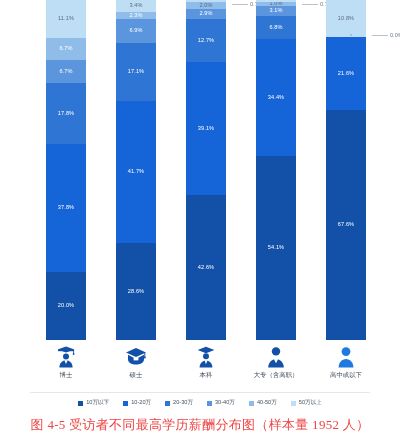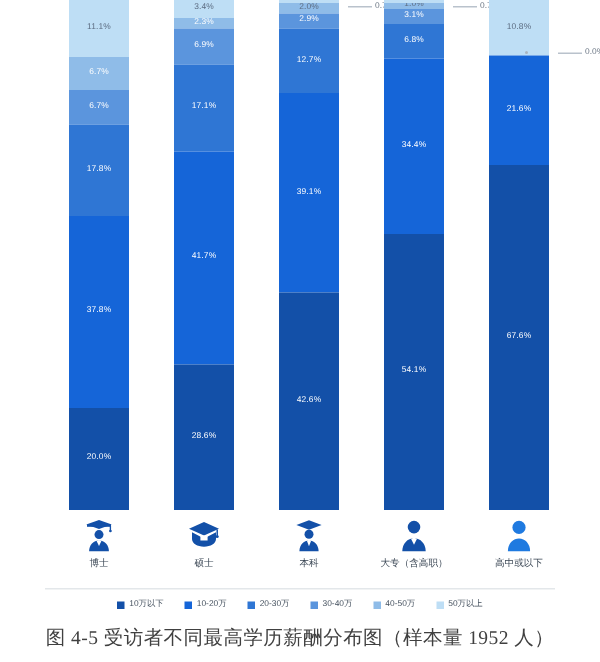--- a/index.html
+++ b/index.html
@@ -74,21 +74,21 @@
     display:flex;justify-content:center;align-items:center;gap:14px;
   }
   .legend-item{display:flex;align-items:center;gap:3px;}
   .legend-swatch{width:5px;height:5px;display:inline-block;}
   .legend-text{font-size:5.6px;color:#44505e;white-space:nowrap;}
   .caption{
     position:absolute;left:0;top:416px;width:400px;
     text-align:center;
     font-family:"Liberation Serif","DejaVu Serif",serif;
     font-size:13px;
-    color:#404040;
+    color:#ef4444;
     letter-spacing:0.3px;
     white-space:nowrap;
   }
 </style>
 </head>
 <body>
 
 <div id="chart-area">
 
   <div class="bars">

